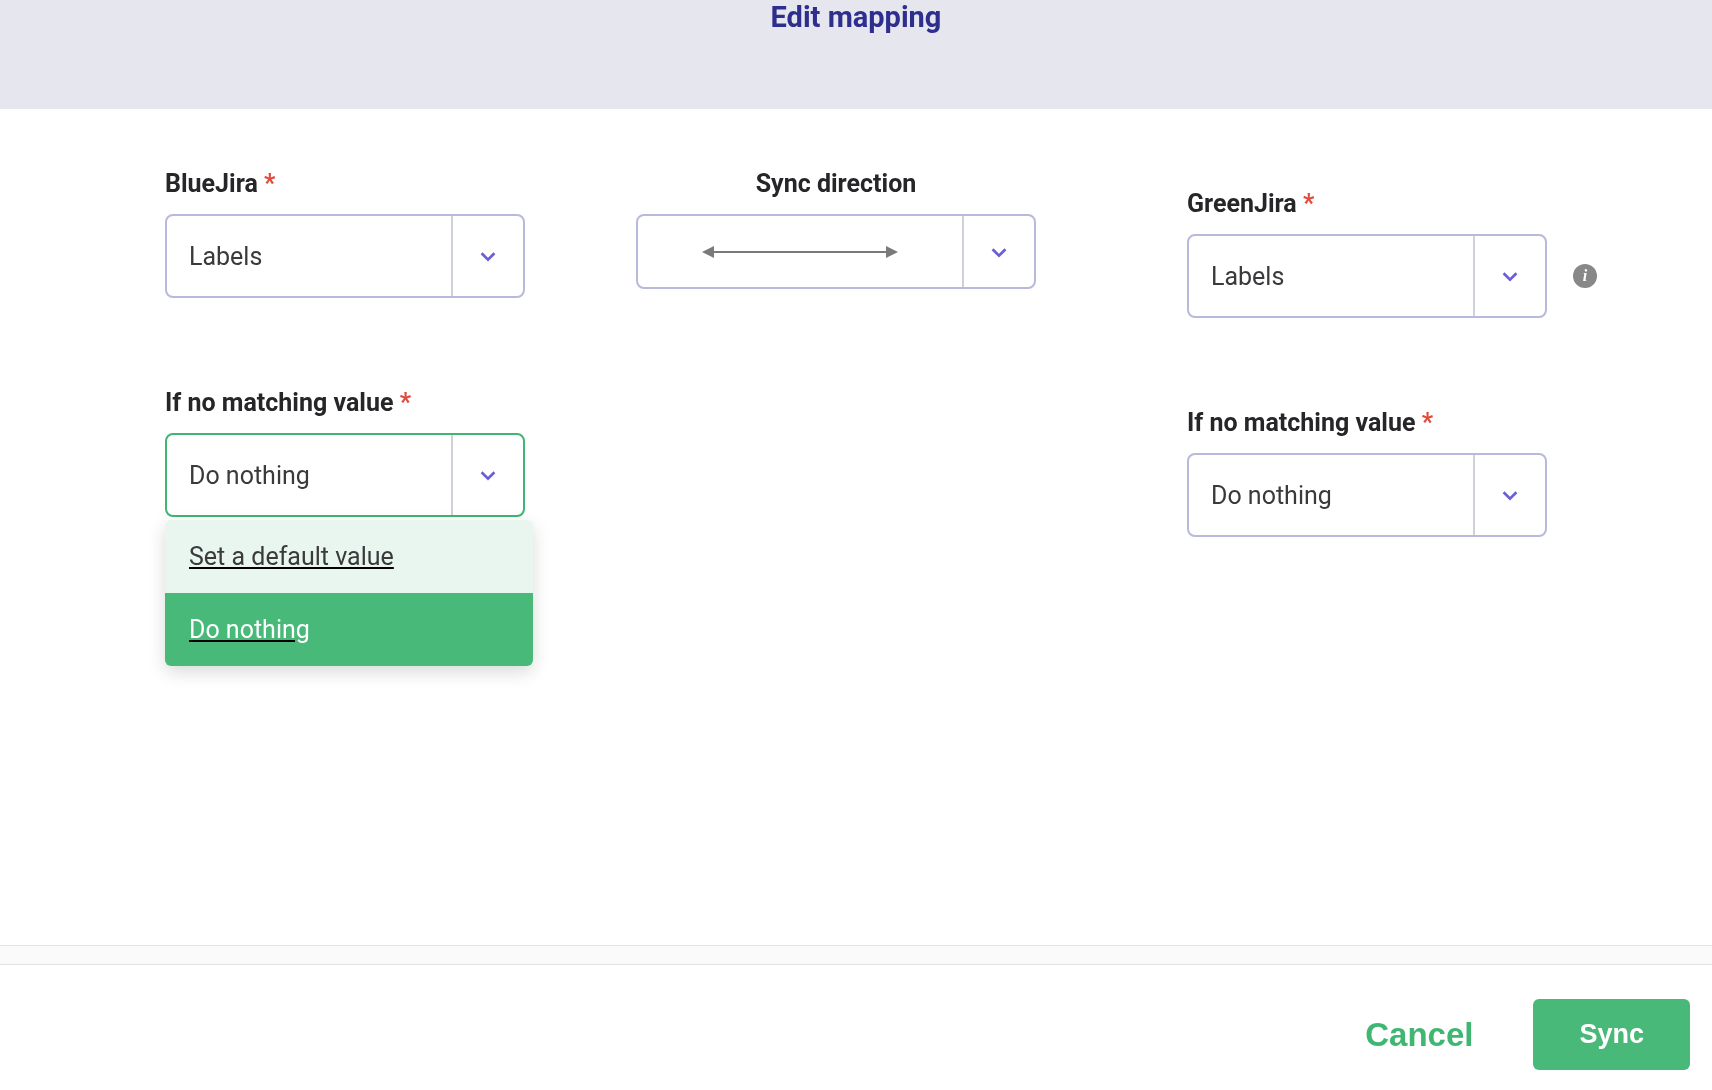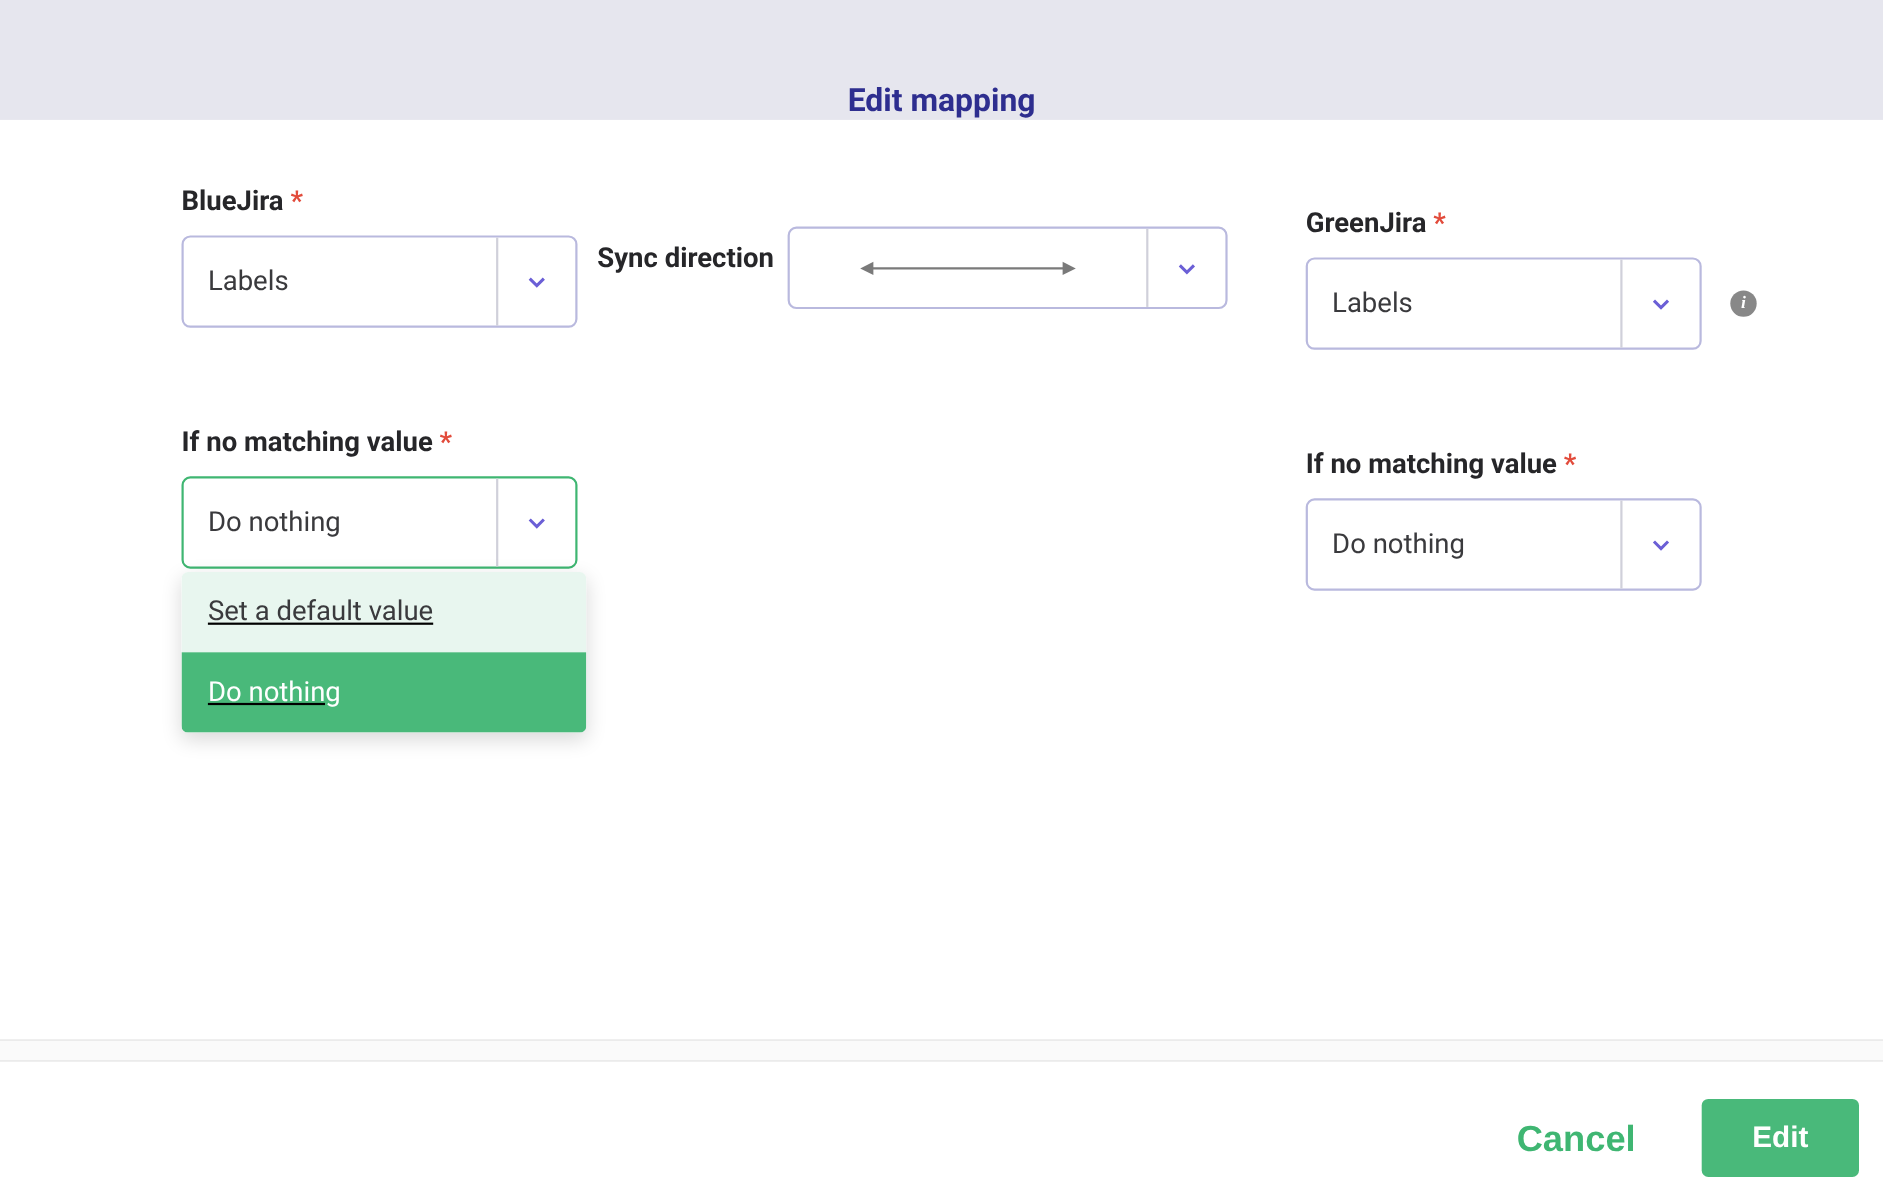--- a/index.html
+++ b/index.html
@@ -12,21 +12,21 @@
       background: #ffffff;
       width: 1712px;
       height: 1090px;
       position: relative;
     }
     .header {
       background: #e6e6ee;
       width: 100%;
       height: 109px;
       display: flex;
-      align-items: flex-end;
+      align-items: flex-start;
       justify-content: center;
     }
     .header-title {
       font-size: 29px;
       font-weight: 700;
       color: #2e2e8f;
     }
     .main {
       padding: 60px 165px 0 165px;
       width: 100%;
@@ -37,21 +37,21 @@
       gap: 18px;
       margin-bottom: 70px;
     }
     .col-left {
       width: 360px;
       flex-shrink: 0;
     }
     .col-center {
       flex: 1;
       display: flex;
-      flex-direction: row;
+      flex-direction: column;
       align-items: center;
     }
     .col-right {
       width: 400px;
       flex-shrink: 0;
       display: flex;
       flex-direction: column;
       align-items: flex-end;
     }
     .form-group {
@@ -337,14 +337,14 @@
     </div>
 
   </div>
 
 </div>
 
 <div class="footer-divider"></div>
 
 <div class="footer">
   <button class="cancel-btn">Cancel</button>
-  <button class="save-btn">Edit</button>
+  <button class="save-btn">Sync</button>
 </div>
 
 </body></html>

